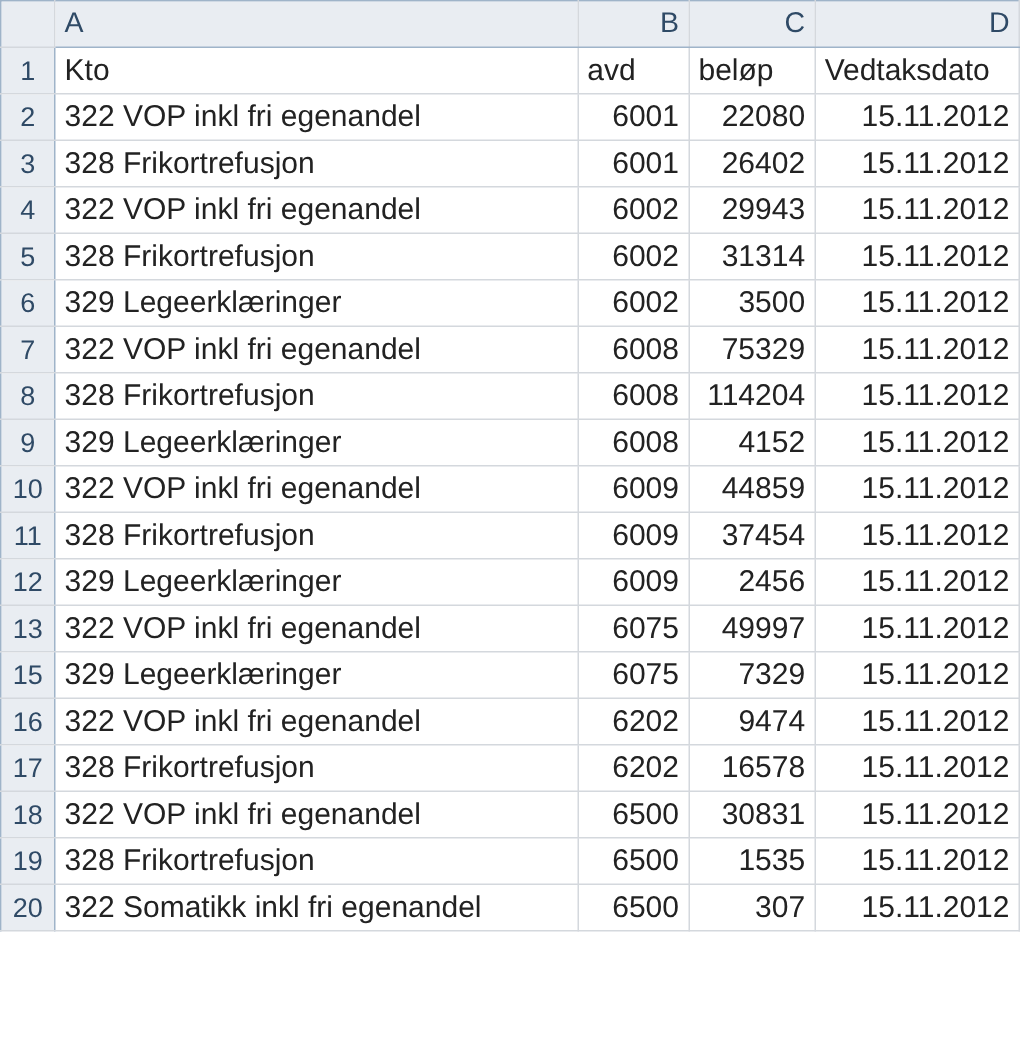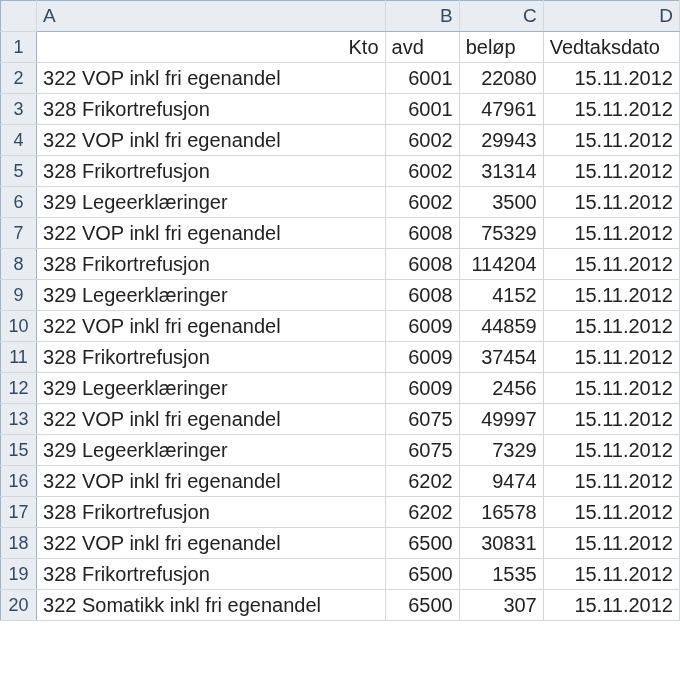--- a/index.html
+++ b/index.html
@@ -57,21 +57,21 @@
       border-right: 1px solid #9fb4c9;
     }
     .col-a { width: 348px; text-align: left; }
     .col-b { width: 74px; text-align: right; }
     .col-c { width: 84px; text-align: right; }
     .col-d { width: 136px; text-align: right; }
     .data-cell {
       color: #222;
     }
     .hdr-label {
-      text-align: right;
+      text-align: left;
     }
     .hdr-label.col-b,
     .hdr-label.col-c,
     .hdr-label.col-d {
       text-align: left;
     }
   </style>
 </head>
 <body>
 
@@ -97,21 +97,21 @@
     <div class="cell row-header">2</div>
     <div class="cell col-a data-cell">322 VOP inkl fri egenandel</div>
     <div class="cell col-b data-cell">6001</div>
     <div class="cell col-c data-cell">22080</div>
     <div class="cell col-d data-cell">15.11.2012</div>
   </div>
   <div class="row">
     <div class="cell row-header">3</div>
     <div class="cell col-a data-cell">328 Frikortrefusjon</div>
     <div class="cell col-b data-cell">6001</div>
-    <div class="cell col-c data-cell">47961</div>
+    <div class="cell col-c data-cell">26402</div>
     <div class="cell col-d data-cell">15.11.2012</div>
   </div>
   <div class="row">
     <div class="cell row-header">4</div>
     <div class="cell col-a data-cell">322 VOP inkl fri egenandel</div>
     <div class="cell col-b data-cell">6002</div>
     <div class="cell col-c data-cell">29943</div>
     <div class="cell col-d data-cell">15.11.2012</div>
   </div>
   <div class="row">

